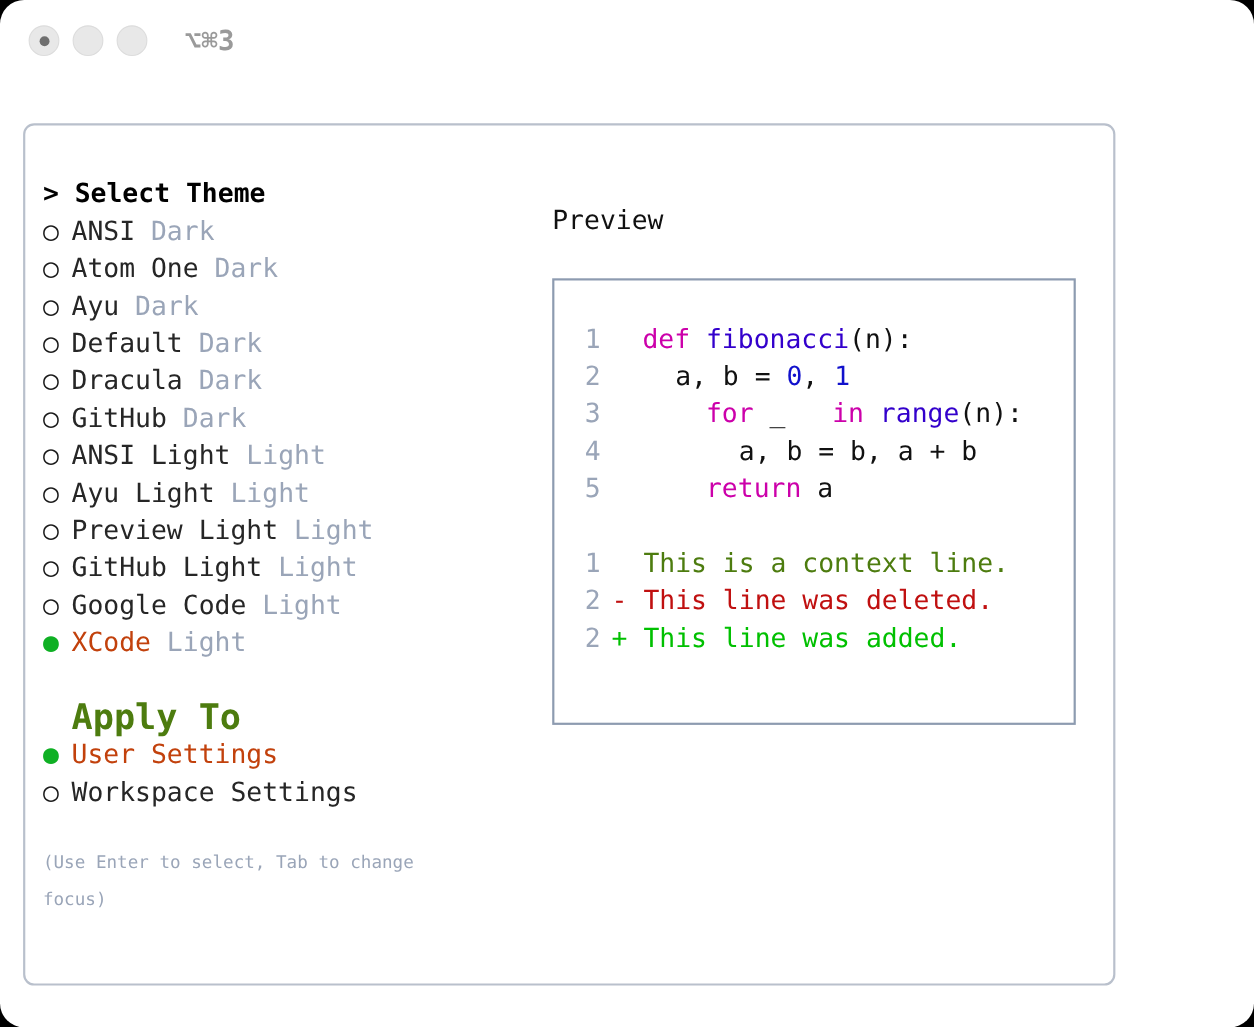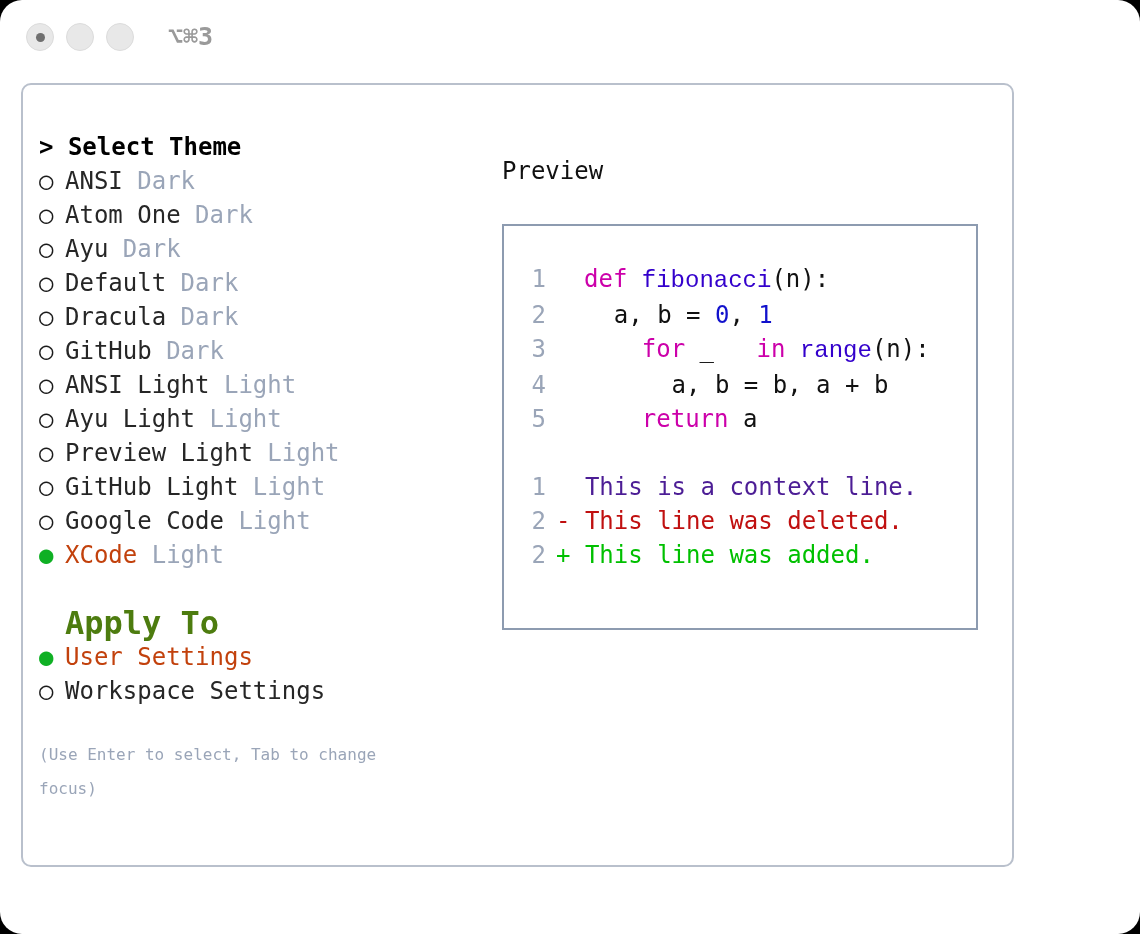--- a/index.html
+++ b/index.html
@@ -61,21 +61,21 @@
     font-size: 25px;
     font-weight: bold;
     color: #9a9a9a;
     letter-spacing: 0px;
     line-height: 30px;
   }
   
   .panel {
     position: absolute;
     left: 21px;
-    top: 83px;
+    top: 112px;
     width: 993px;
     height: 784px;
     border: 2px solid #b9c0cc;
     border-radius: 10px;
     box-sizing: border-box;
     background: #ffffff;
   }
   .panel-inner {
     position: absolute;
     left: 0; top: 0;
@@ -162,24 +162,24 @@
     white-space: pre;
   }
   .ln {
     display: inline-block;
     width: 26px;
     text-align: right;
     color: #9aa5b8;
     margin-right: 10px;
   }
   .kw  { color: #cc00aa; margin-left: 28px; }
-  .fn  { color: #3300cc; font-family: Liberation Mono, monospace; }
+  .fn  { color: #3300cc; }
   .num { color: #1111cc; }
   .pl  { color: #111111; }
-  .ctx { color: #4c1d95; margin-top: 16px; }
+  .ctx { color: #4d7c0f; margin-top: 16px; }
   .del { color: #c01010; }
   .add { color: #00c000; }
   .blankline { height: 34px; }
 </style>
 </head>
 <body>
 
 <div class="window">
 
   <div class="titlebar">

